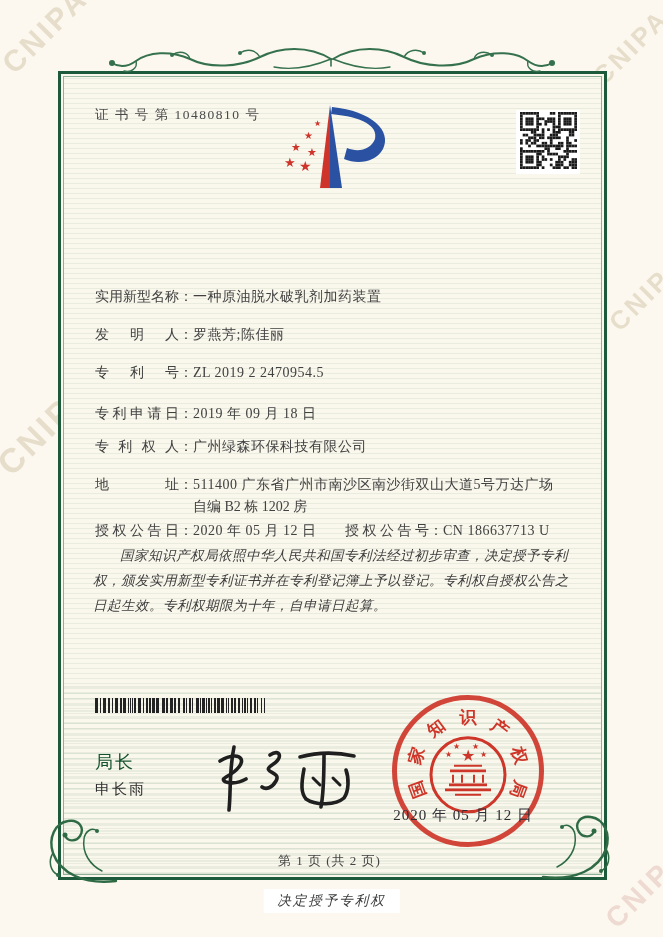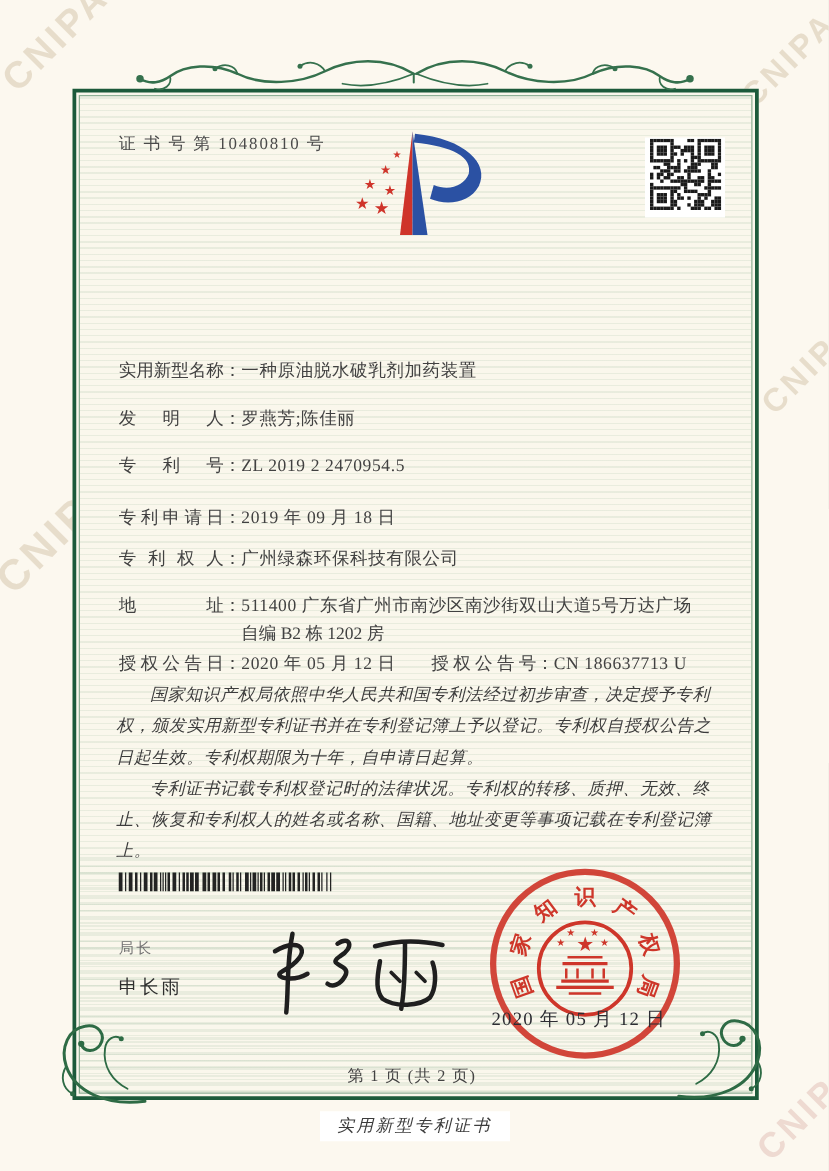--- a/index.html
+++ b/index.html
@@ -39,21 +39,21 @@
   .frow2col .pair2{position:absolute;left:250px;top:0;white-space:nowrap;}
   .addr-line2{position:absolute;left:193px;font-size:14px;color:#414141;}
 
   .body-text{position:absolute;left:93px;top:543px;width:487px;font-size:13.5px;line-height:25px;
              color:#3c3c3c;font-style:italic;}
   .body-text p{margin:0;text-indent:2em;letter-spacing:0.5px;}
 
   .barcode{position:absolute;left:95px;top:698px;width:172px;height:15px;display:flex;align-items:stretch;}
 
   .sig-title{position:absolute;left:95px;top:750px;font-family:"Liberation Sans","DejaVu Sans",sans-serif;
-             font-size:12px;color:#737373;letter-spacing:2px;}
+             font-size:18px;color:#14532d;letter-spacing:2px;}
   .sig-name{position:absolute;left:95px;top:780px;font-family:"Liberation Sans","DejaVu Sans",sans-serif;
             font-size:15px;color:#2e2e2e;letter-spacing:2px;}
   .signature{position:absolute;left:212px;top:733px;width:160px;height:85px;}
 
   .seal{position:absolute;left:392px;top:695px;width:142px;height:142px;border-radius:50%;
         border:5px solid rgba(206,54,42,0.92);}
   .seal-arc{position:absolute;left:0;top:0;right:0;bottom:0;}
   .seal-arc span{position:absolute;left:50%;top:50%;width:22px;height:22px;margin:-11px 0 0 -11px;
         display:flex;align-items:center;justify-content:center;font-weight:bold;font-size:17px;
         color:#ce362a;transform-origin:center;}
@@ -402,21 +402,20 @@
   <div class="addr-line2" style="top:498px;">自编 B2 栋 1202 房</div>
   <div class="frow frow2col" style="top:522px;">
     <span class="flabel">授权公告日</span><span class="fcolon">：</span><span class="fvalue">2020 年 05 月 12 日</span>
     <span class="pair2">
       <span class="flabel">授权公告号</span><span class="fcolon">：</span><span class="fvalue">CN 186637713 U</span>
     </span>
   </div>
 
   <div class="body-text">
     <p>国家知识产权局依照中华人民共和国专利法经过初步审查，决定授予专利权，颁发实用新型专利证书并在专利登记簿上予以登记。专利权自授权公告之日起生效。专利权期限为十年，自申请日起算。</p>
-    <p>专利证书记载专利权登记时的法律状况。专利权的转移、质押、无效、终止、恢复和专利权人的姓名或名称、国籍、地址变更等事项记载在专利登记簿上。</p>
   </div>
 
   <div class="barcode" id="barcode">
       <div style="width:3px;background:#232323;"></div>
       <div style="width:2px;"></div>
       <div style="width:1px;background:#232323;"></div>
       <div style="width:2px;"></div>
       <div style="width:3px;background:#232323;"></div>
       <div style="width:2px;"></div>
       <div style="width:2px;background:#232323;"></div>
@@ -555,15 +554,15 @@
           <path d="M24,58 H62"></path>
           <path d="M20,63 H66"></path>
           <path d="M30,68 H56" stroke-width="2"></path>
         </g>
       </g>
     </svg>
   </div>
   <div class="seal-date">2020 年 05 月 12 日</div>
 
   <div class="page-info">第 1 页 (共 2 页)</div>
-  <div class="cont-note">实用新型专利证书</div>
+  <div class="cont-note">决定授予专利权</div>
 
 </div>
 
 </body></html>

